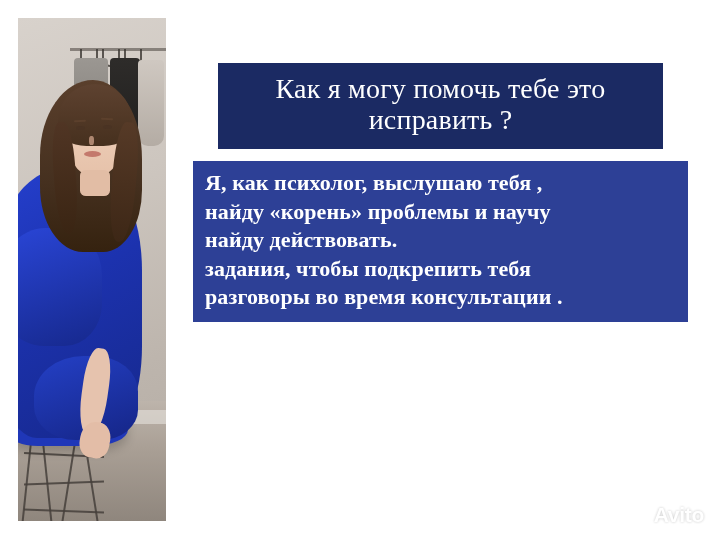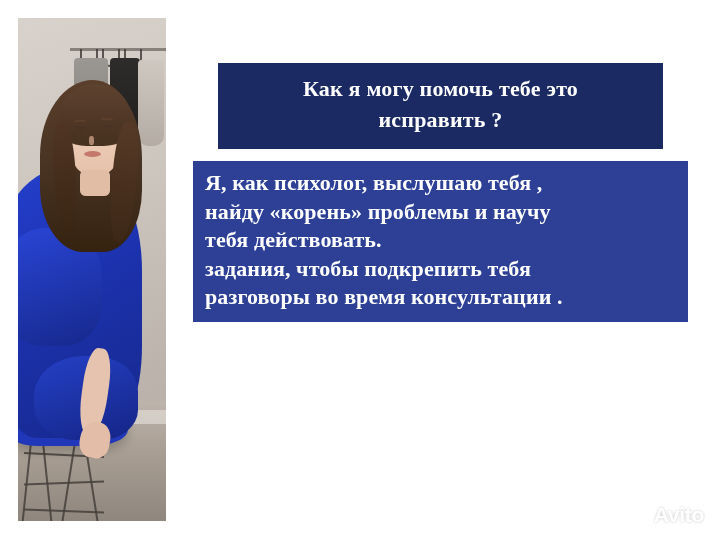--- a/index.html
+++ b/index.html
@@ -269,23 +269,23 @@
     position: absolute;
     left: 218px;
     top: 63px;
     width: 445px;
     padding: 10px 14px 14px 14px;
     background: #1b2a63;
     box-sizing: border-box;
   }
   .title-box .line {
     color: #ffffff;
-    font-size: 22px;
+    font-size: 28px;
     line-height: 31px;
-    font-weight: bold;
+    font-weight: normal;
     text-align: center;
     letter-spacing: .2px;
   }
   .body-box {
     position: absolute;
     left: 193px;
     top: 161px;
     width: 495px;
     padding: 8px 12px 10px 12px;
     background: #2d4096;
@@ -382,21 +382,21 @@
   </div>
 
   <div class="title-box">
     <div class="line">Как я могу помочь тебе это</div>
     <div class="line">исправить ?</div>
   </div>
 
   <div class="body-box">
     <div class="line">Я, как психолог, выслушаю тебя ,</div>
     <div class="line">найду «корень» проблемы и научу</div>
-    <div class="line">тебя действовать.</div>
+    <div class="line">найду действовать.</div>
     <div class="line">задания, чтобы подкрепить тебя</div>
     <div class="line">разговоры во время консультации .</div>
   </div>
 
   <div class="watermark">
     <span class="wm-dots">
       <span class="d1"></span>
         <span class="d2"></span>
         <span class="d3"></span>
         <span class="d4"></span>

